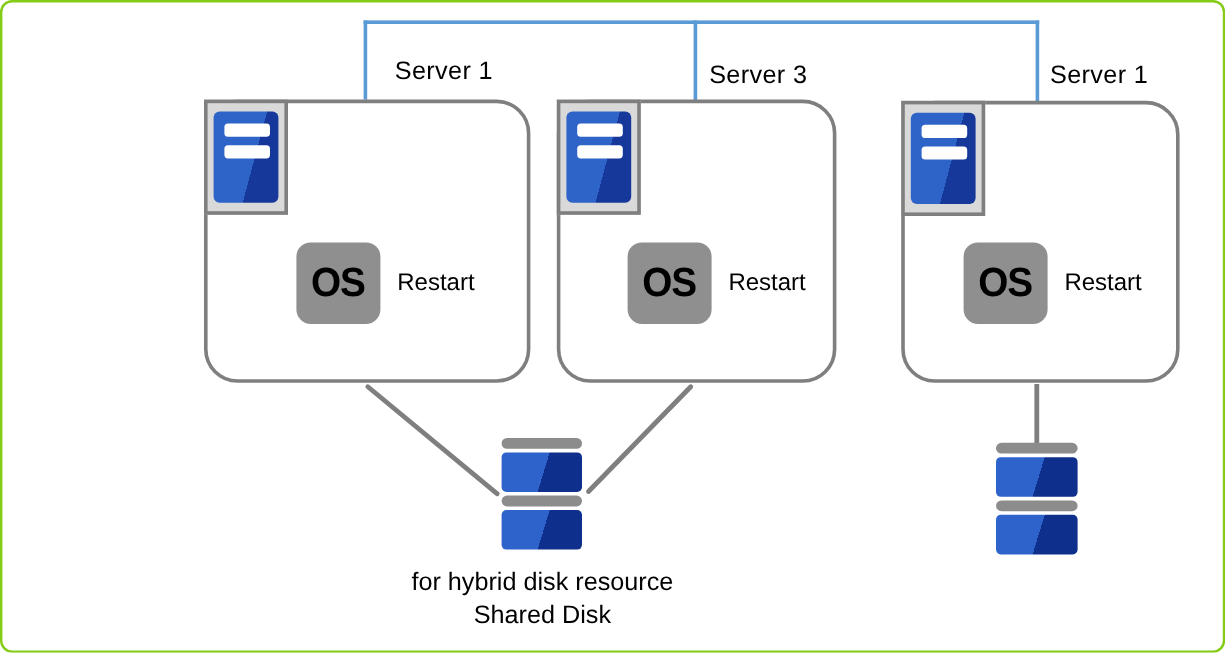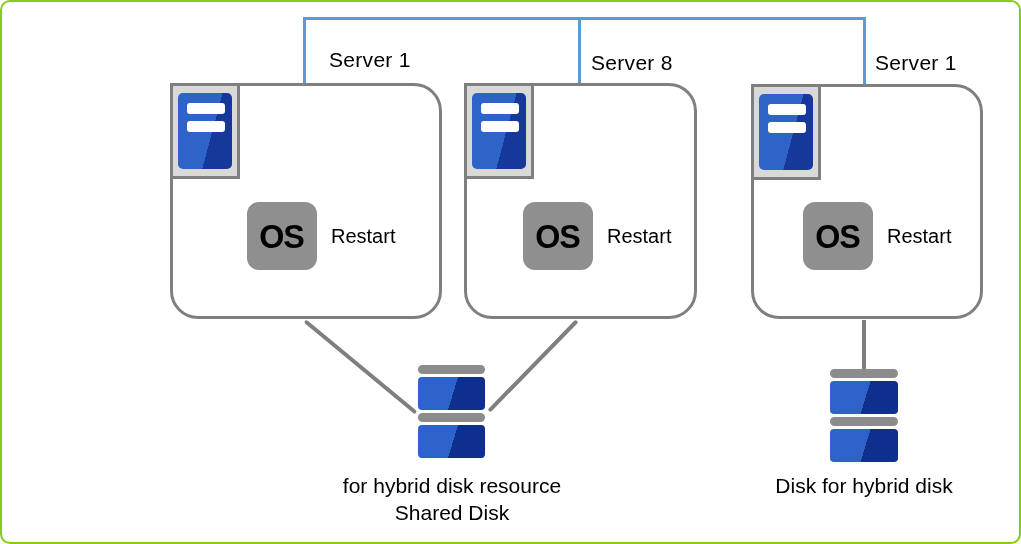--- a/index.html
+++ b/index.html
@@ -62,21 +62,21 @@
 <body>
 
 <div class="frame">
 
   <div class="net net-h"></div>
   <div class="net net-v net-v1"></div>
   <div class="net net-v net-v2"></div>
   <div class="net net-v net-v3"></div>
 
   <div class="srv-label srv-label1">Server 1</div>
-  <div class="srv-label srv-label2">Server 8</div>
+  <div class="srv-label srv-label2">Server 3</div>
   <div class="srv-label srv-label3">Server 1</div>
 
   <div class="server-box box1">
     <div class="icon-frame">
       <div class="icon-body">
         <div class="icon-bar b1"></div>
         <div class="icon-bar b2"></div>
       </div>
     </div>
   </div>
@@ -132,16 +132,15 @@
     <div class="disk-platter"></div>
     <div class="disk-bar"></div>
     <div class="disk-platter"></div>
   </div>
 
   <div class="caption caption-shared">
     <div>for hybrid disk resource</div>
     <div>Shared Disk</div>
   </div>
   <div class="caption caption-single">
-    <div>Disk for hybrid disk</div>
   </div>
 
 </div>
 
 </body></html>

